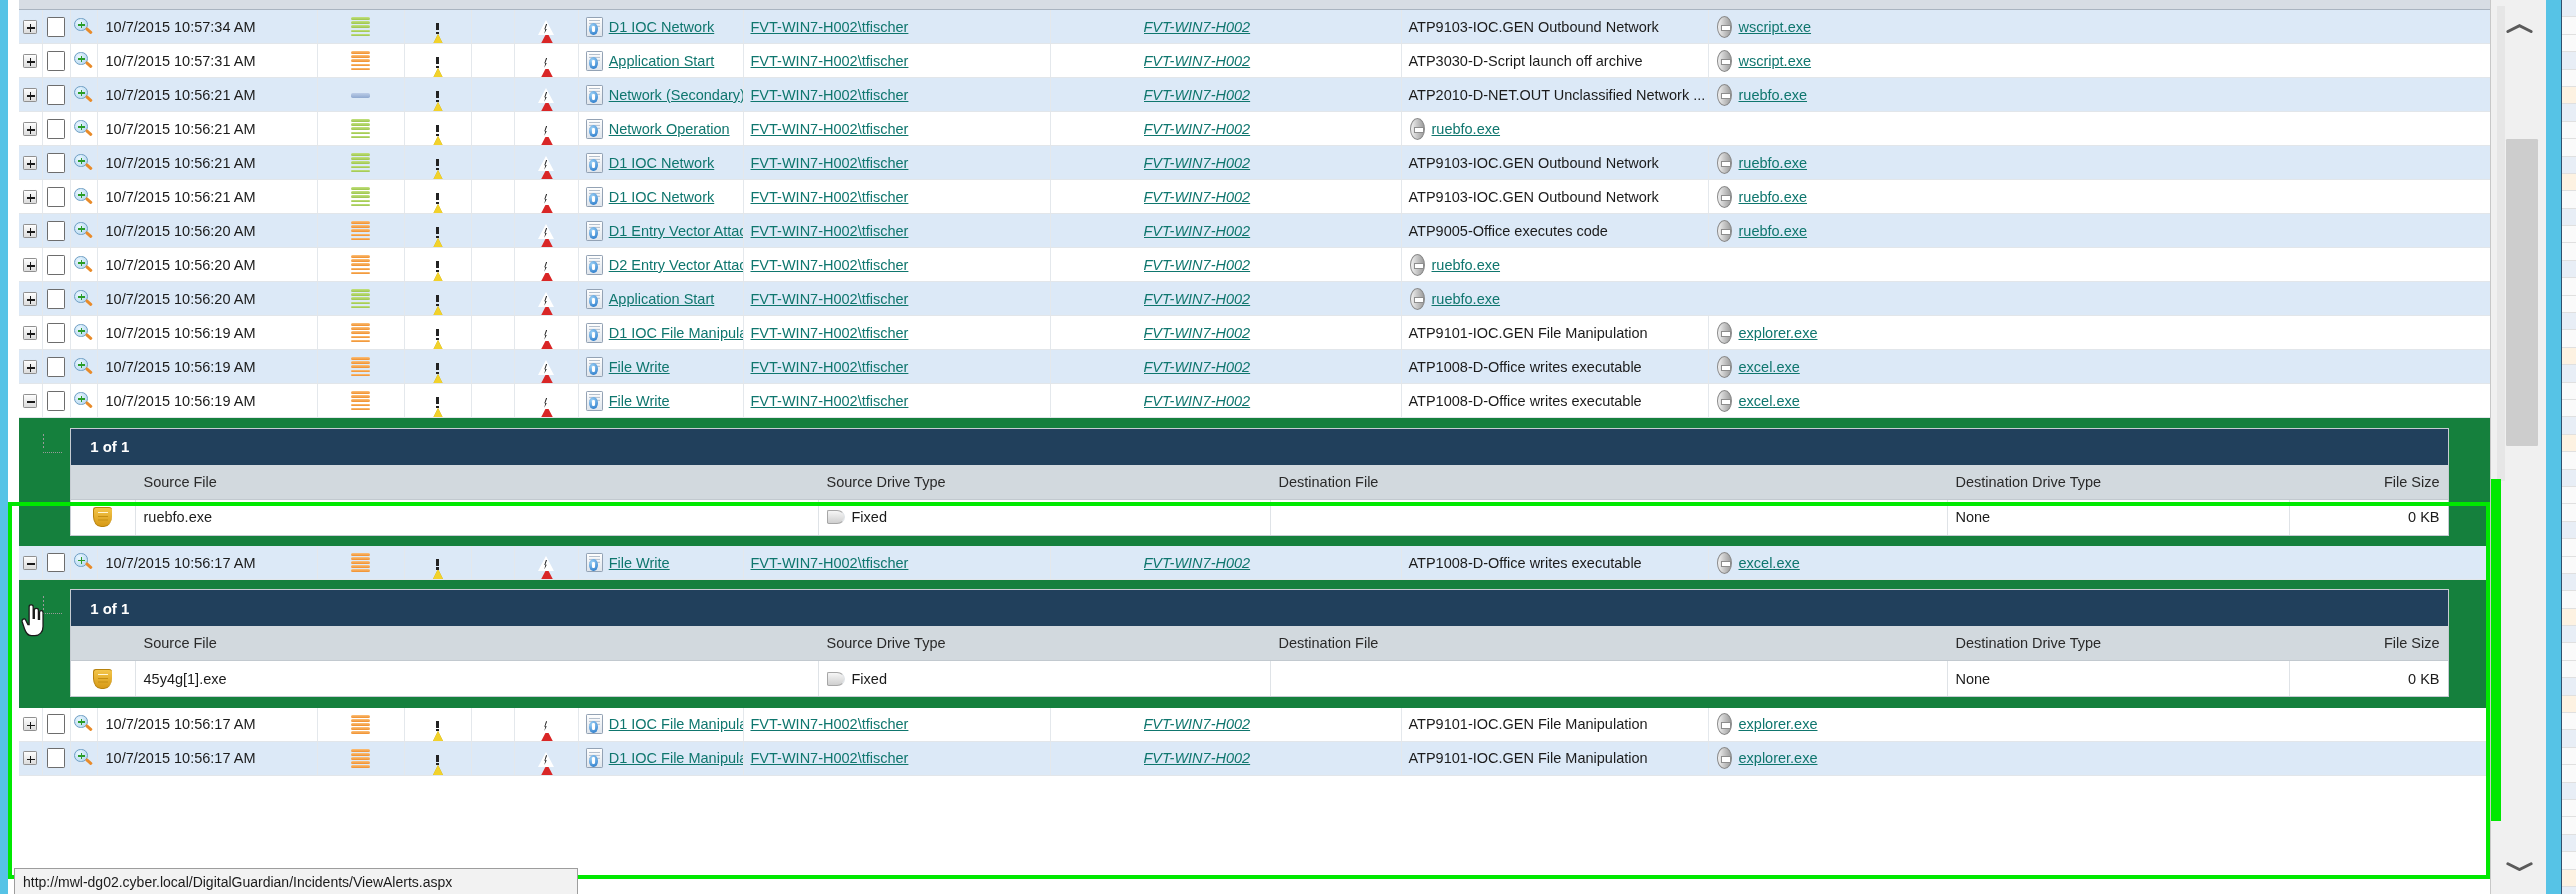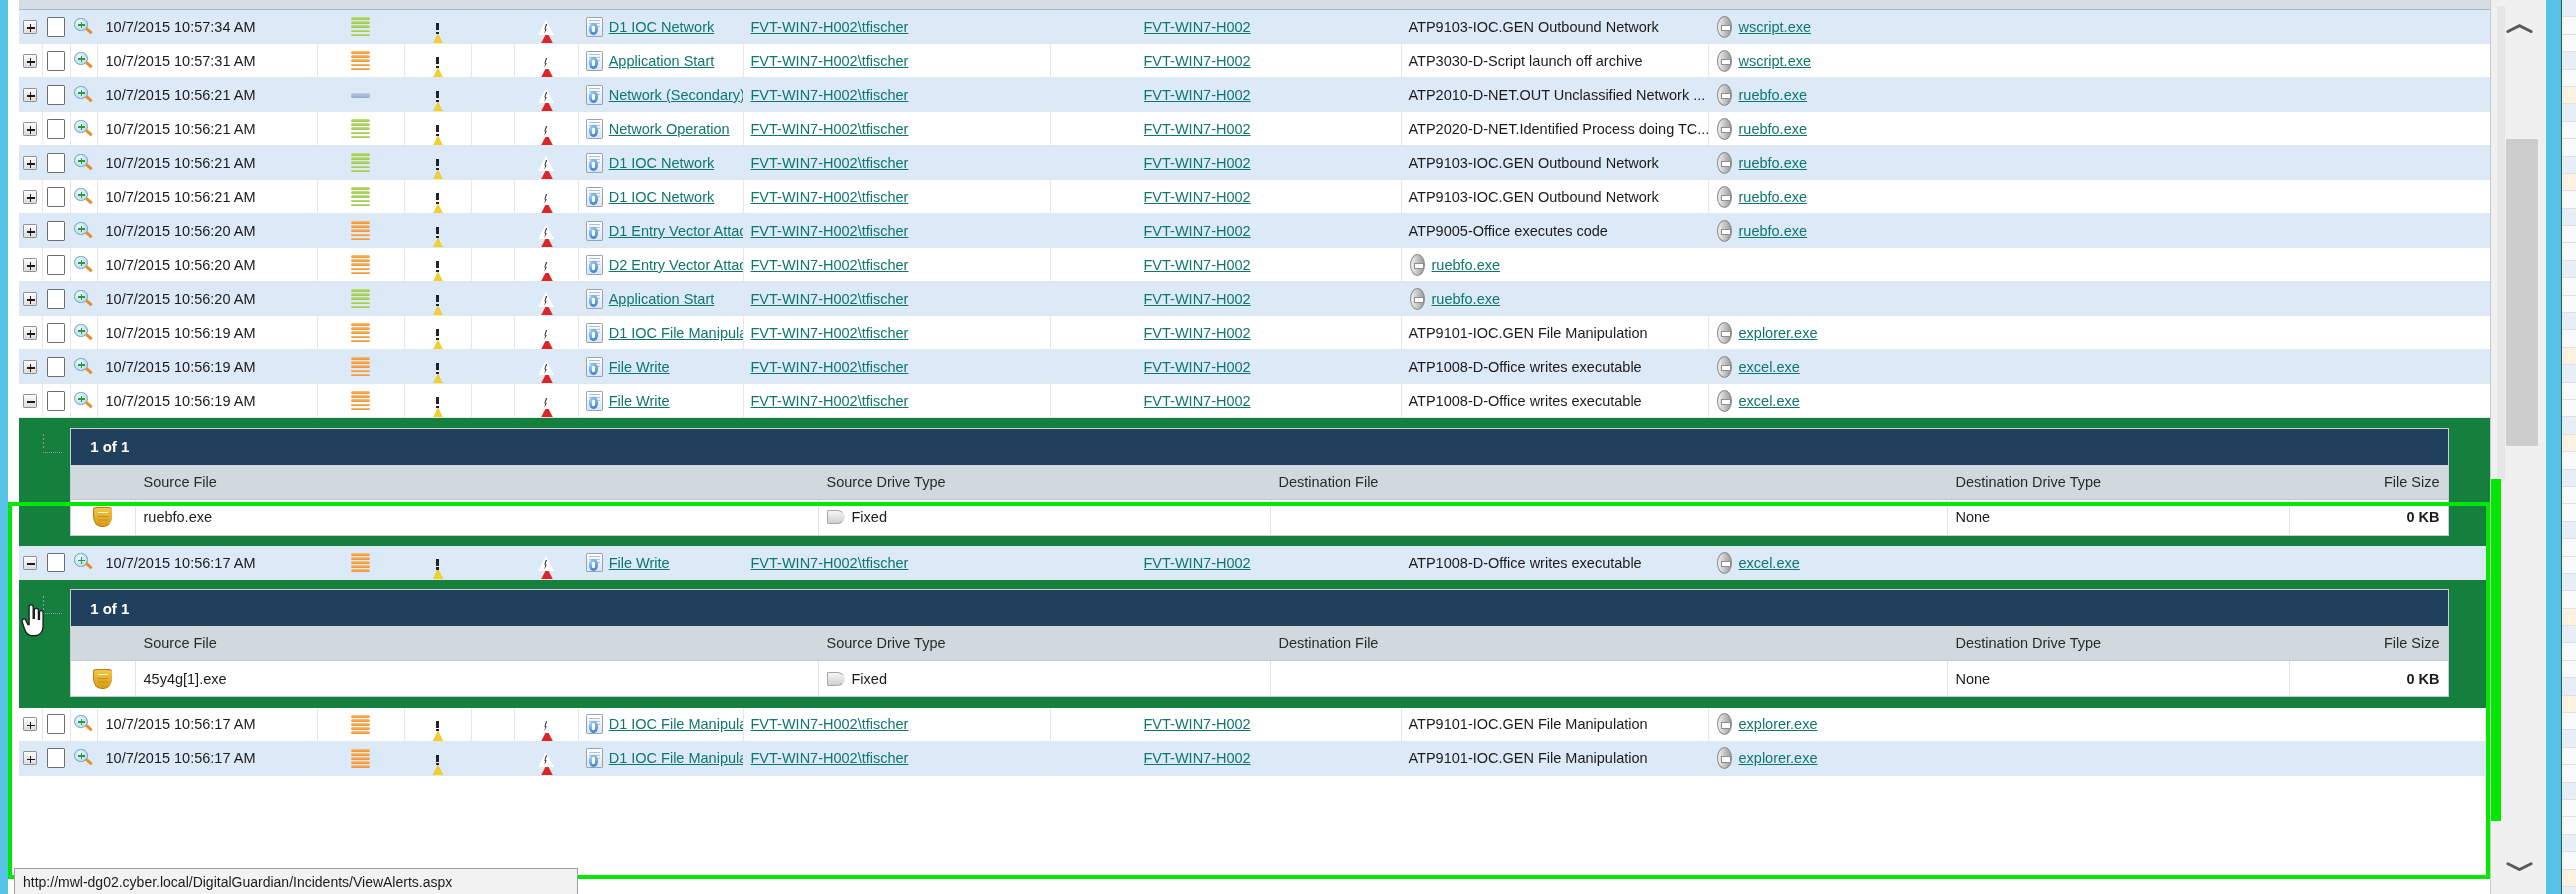--- a/index.html
+++ b/index.html
@@ -33,21 +33,21 @@
   .c-chk   { width:28px; justify-content:center; padding:0; }
   .c-mag   { width:27px; justify-content:center; padding:0; }
   .c-date  { width:220px; padding-left:8px; }
   .c-sev1  { width:87px; justify-content:center; padding:0; }
   .c-sev2  { width:67px; justify-content:center; padding:0; }
   .c-blank { width:43px; padding:0; }
   .c-warn  { width:64px; justify-content:center; padding:0; }
   .c-alert { width:165px; padding-left:7px; gap:5.8px; }
   .c-user  { width:307px; padding-left:7px; }
   .c-gap   { width:93px; padding:0; border-right:none; }
-  .c-comp  { width:258px; padding-left:0; }
+  .c-comp  { width:258px; padding-left:0;font-style:italic; }
   .c-rule  { width:307px; padding-left:7px; }
   .c-proc  { flex:1; padding-left:8px; gap:7px; }
 
   
   .expander{ width:14px; height:14px; border:0.6px solid #909090;
     background:linear-gradient(180deg,#fdfdfd,#dcdcdc); position:relative;
     border-radius:1.2px; cursor:pointer; }
   .expander:before{ content:""; position:absolute; left:2.9px; top:6.4px;
     width:8px; height:1.7px; background:#1a1a1a; }
   .expander.plus:after{ content:""; position:absolute; left:5.8px; top:3.5px;
@@ -139,21 +139,21 @@
   .detail-head{ background:#21405c; height:36px; display:flex; align-items:center;
     padding-left:19.7px; }
   .detail-head span{ color:#ffffff; font-size:15px; font-weight:bold; }
   .detail-cols{ display:flex; background:#d2d9de; height:35px;
     border-bottom:0.6px solid #c2c9cf; }
   .detail-cols div{ display:flex; align-items:center; font-size:14.5px;
     color:#2a2a2a; padding:0 8px; }
   .detail-row{ display:flex; height:35px; background:#fff; }
   .detail-row div{ display:flex; align-items:center; font-size:14.5px;
     color:#1b1b1b; padding:0 8px; gap:7px; border-right:0.6px solid #dfe3e7; }
-  .detail-row div:last-child{ border-right:none;font-weight:bold; }
+  .detail-row div:last-child{ border-right:none; }
 
   .dc-icon{ width:65px; justify-content:center !important; padding:0 !important; }
   .dc-src { width:683px; }
   .dc-sdt { width:452px; }
   .dc-dst { width:677px; }
   .dc-ddt { width:342px; }
   .dc-fsz { flex:1; justify-content:flex-end !important; }
 
   
   .shield{ position:relative; width:19.7px; height:19.7px;
@@ -406,23 +406,20 @@
             <span class="blob"></span>
           </div>
           <a class="lnk">Network Operation</a>
         </div>
         <div class="cell c-user">
           <a class="lnk">FVT-WIN7-H002\tfischer</a>
         </div>
         <div class="cell c-gap"></div>
         <div class="cell c-comp">
           <a class="lnk">FVT-WIN7-H002</a>
-        </div>
-        <div class="cell c-rule">
-          <span>ATP2020-D-NET.Identified Process doing TC...</span>
         </div>
         <div class="cell c-proc">
           <div class="pill"></div>
           <a class="lnk">ruebfo.exe</a>
         </div>
       </div>
       <div class="row alt">
         <div class="cell c-exp">
           <div class="expander plus"></div>
         </div>

